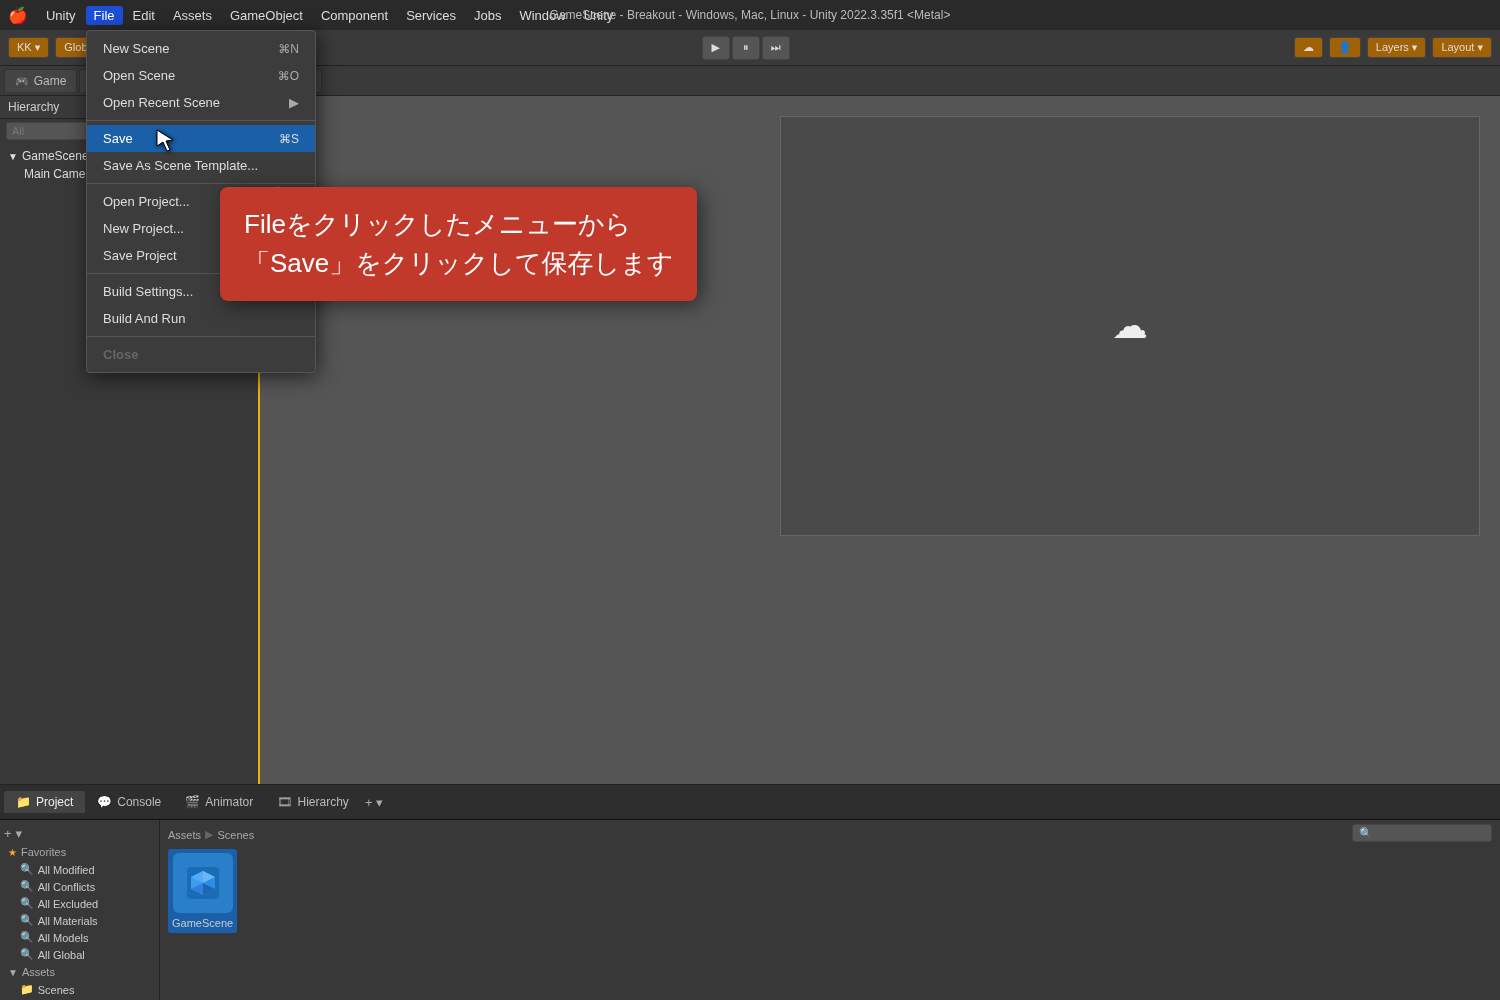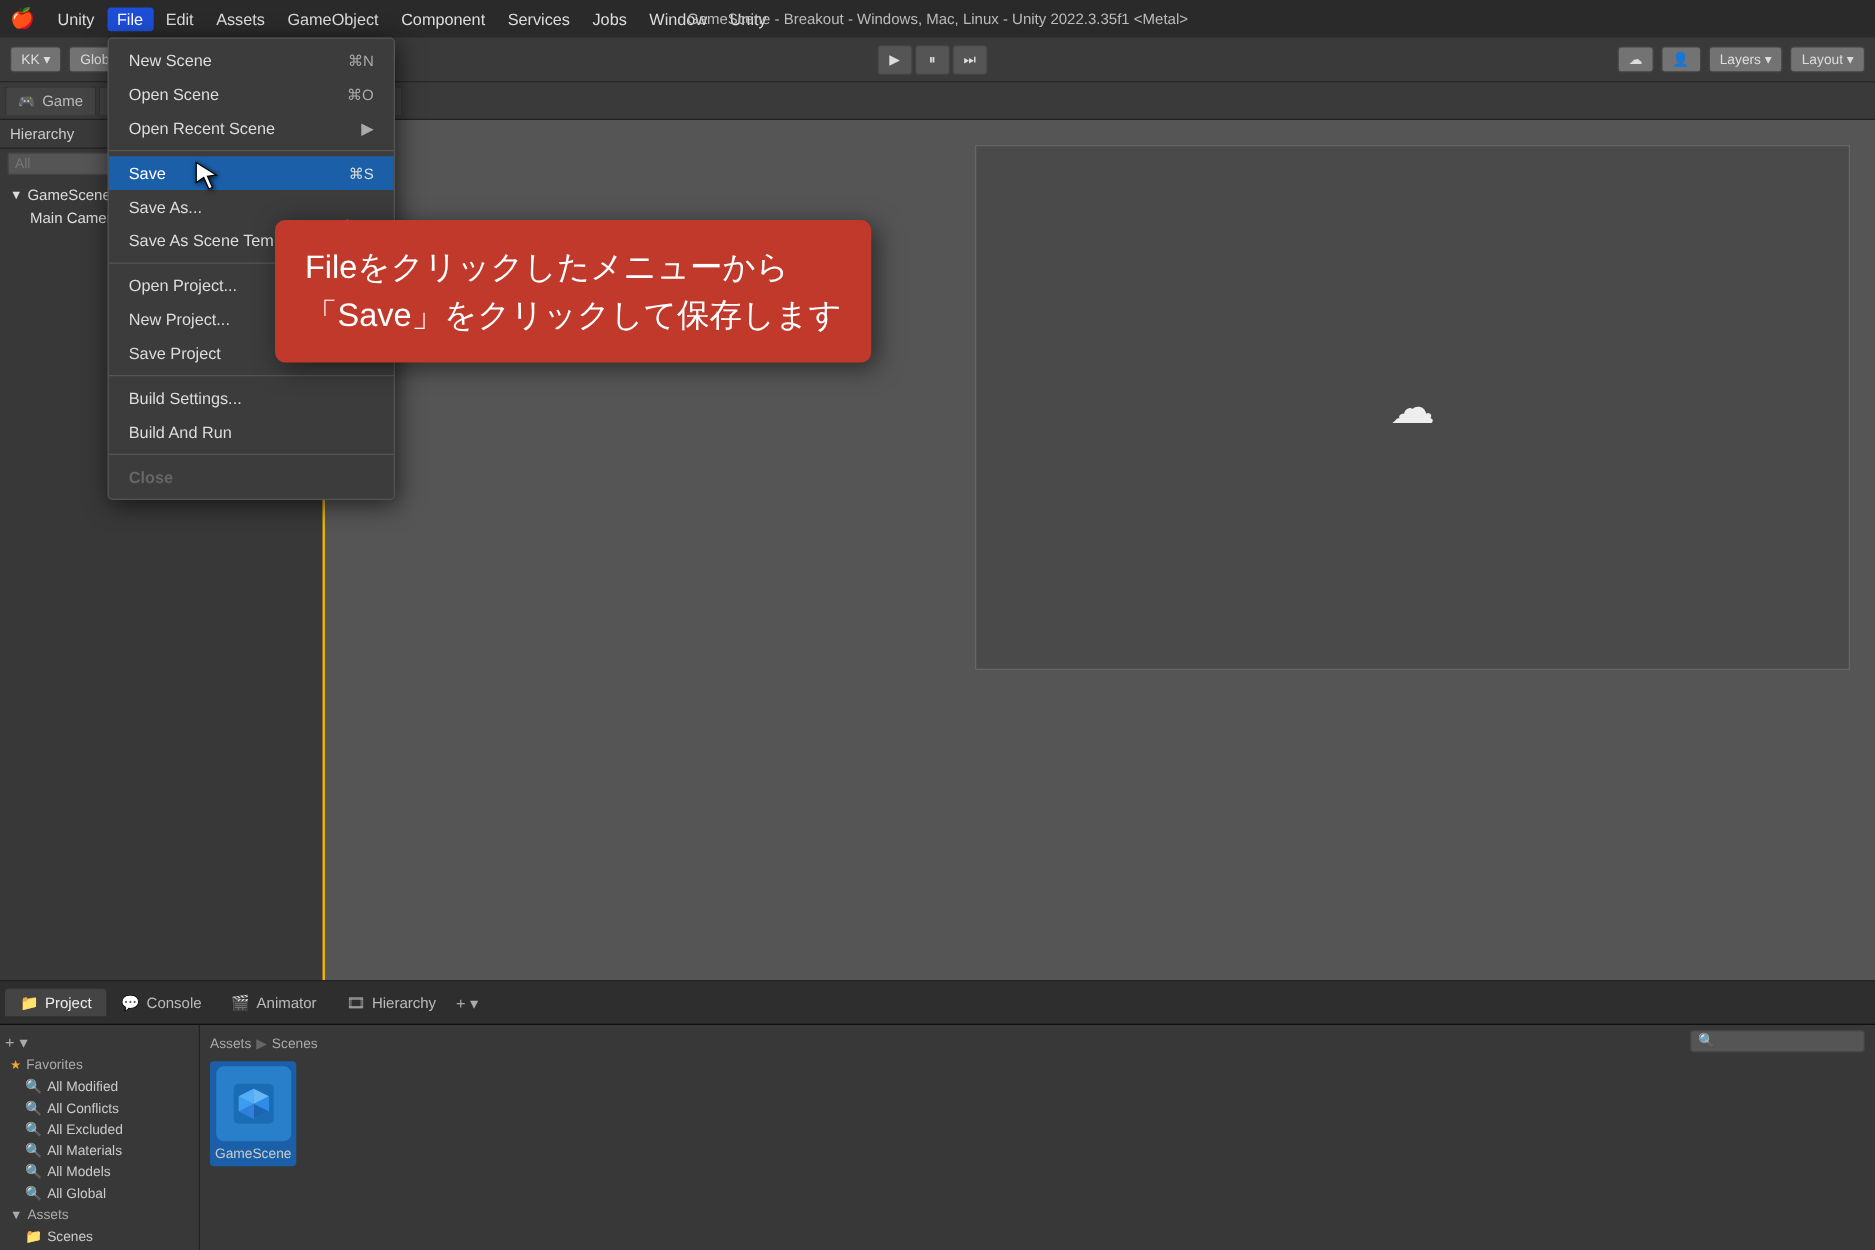--- a/index.html
+++ b/index.html
@@ -58,21 +58,21 @@
     .toolbar {
       display: flex;
       align-items: center;
       background: #3a3a3a;
       height: 36px;
       padding: 0 8px;
       gap: 6px;
       border-bottom: 1px solid #222;
     }
     .toolbar-btn {
-      background: #737373;
+      background: #a16207;
       border: 1px solid #444;
       color: #ddd;
       padding: 3px 8px;
       border-radius: 3px;
       font-size: 11px;
       cursor: pointer;
       display: flex;
       align-items: center;
       gap: 3px;
     }
@@ -351,21 +351,21 @@
     .menu-separator {
       border: none;
       border-top: 1px solid #555;
       margin: 4px 0;
     }
     .file-menu-item .arrow { color: #aaa; }
 
     
     .tooltip-box {
       position: absolute;
-      top: 176px;
+      top: 187px;
       left: 220px;
       background: #c0392b;
       border-radius: 8px;
       padding: 18px 24px;
       z-index: 2000;
       box-shadow: 4px 4px 20px rgba(0,0,0,0.5);
       max-width: 560px;
     }
     .tooltip-text {
       color: white;
@@ -586,23 +586,20 @@
   <div class="file-menu-item">
     <span>Open Recent Scene</span>
     <span class="arrow">▶</span>
   </div>
   <hr class="menu-separator">
   <div class="file-menu-item highlighted">
     <span>Save</span>
     <span class="shortcut">⌘S</span>
   </div>
   <div class="file-menu-item">
-    <span>Save As...</span>
-  </div>
-  <div class="file-menu-item">
     <span>Save As Scene Template...</span>
   </div>
   <hr class="menu-separator">
   <div class="file-menu-item">
     <span>Open Project...</span>
   </div>
   <div class="file-menu-item">
     <span>New Project...</span>
   </div>
   <div class="file-menu-item">

